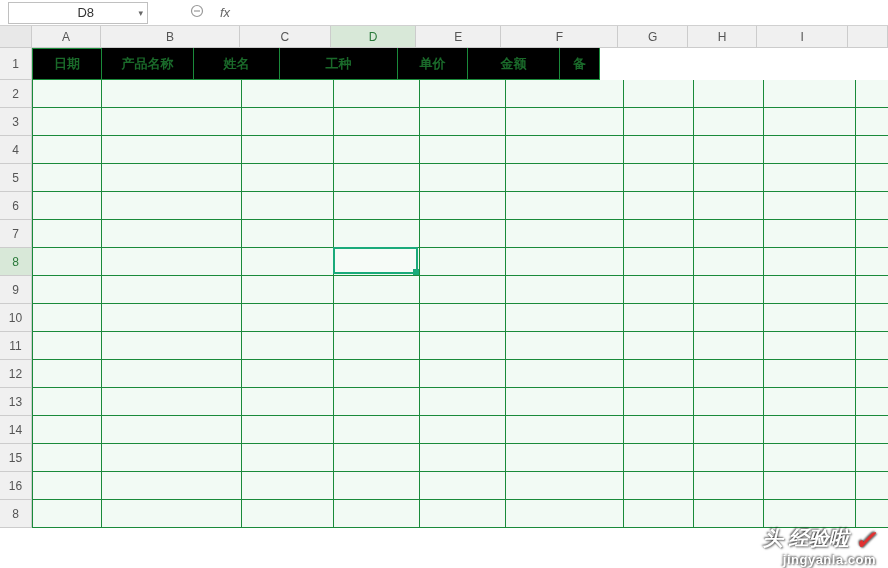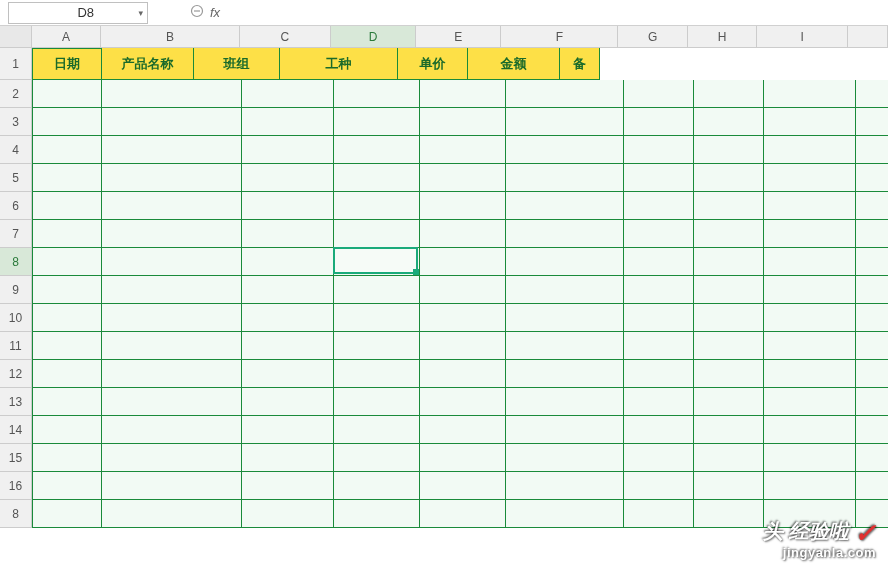--- a/index.html
+++ b/index.html
@@ -40,21 +40,21 @@
       flex: 1;
     }
     .dropdown-arrow {
       font-size: 9px;
       color: #666;
     }
     .fx-section {
       display: flex;
       align-items: center;
       margin-left: 40px;
-      gap: 4px;
+      gap: 14px;
     }
     .fx-icon, .cancel-icon {
       color: #888;
       font-size: 13px;
       width: 18px;
       text-align: center;
     }
     .fx-label {
       font-style: italic;
       color: #666;
@@ -135,21 +135,21 @@
       display: flex;
       align-items: center;
       justify-content: center;
       font-size: 13px;
       background: #f2faf4;
       color: #1a6a2a;
       font-weight: bold;
     }
     .row.first .cell {
       height: 32px;
-      background: #fde047;
+      background: #000000;
     }
     .cell.firstcol {
       border-left: 1px solid #1a8a3a;
     }
     .row.first .cell.firstcol {
       border-top: 1px solid #1a8a3a;
     }
     .selection-box {
       position: absolute;
       border: 2px solid #1aaa7a;
@@ -160,21 +160,21 @@
       position: absolute;
       right: -3px;
       bottom: -3px;
       width: 6px;
       height: 6px;
       background: #1aaa7a;
     }
     .watermark {
       position: absolute;
       right: 12px;
-      bottom: 9px;
+      bottom: 2px;
       color: #fff;
       font-size: 20px;
       font-weight: bold;
       font-style: italic;
       text-shadow: 1px 1px 2px rgba(0,0,0,0.6), -1px -1px 2px rgba(0,0,0,0.6);
       pointer-events: none;
       line-height: 1;
     }
     .watermark-sub {
       font-size: 13px;
@@ -251,21 +251,21 @@
         <div class="row-header">13</div>
         <div class="row-header">14</div>
         <div class="row-header">15</div>
         <div class="row-header">16</div>
         <div class="row-header">8</div>
       </div>
     <div class="cells" id="cells">
         <div class="row first">
           <div class="cell wA firstcol">日期</div>
           <div class="cell wC">产品名称</div>
-          <div class="cell wE">班组</div>
+          <div class="cell wD">姓名</div>
           <div class="cell wF">工种</div>
           <div class="cell wH">单价</div>
           <div class="cell wI">金额</div>
           <div class="cell wJ">备</div>
         </div>
         <div class="row">
           <div class="cell wA firstcol"></div>
           <div class="cell wB"></div>
           <div class="cell wC"></div>
           <div class="cell wD"></div>

